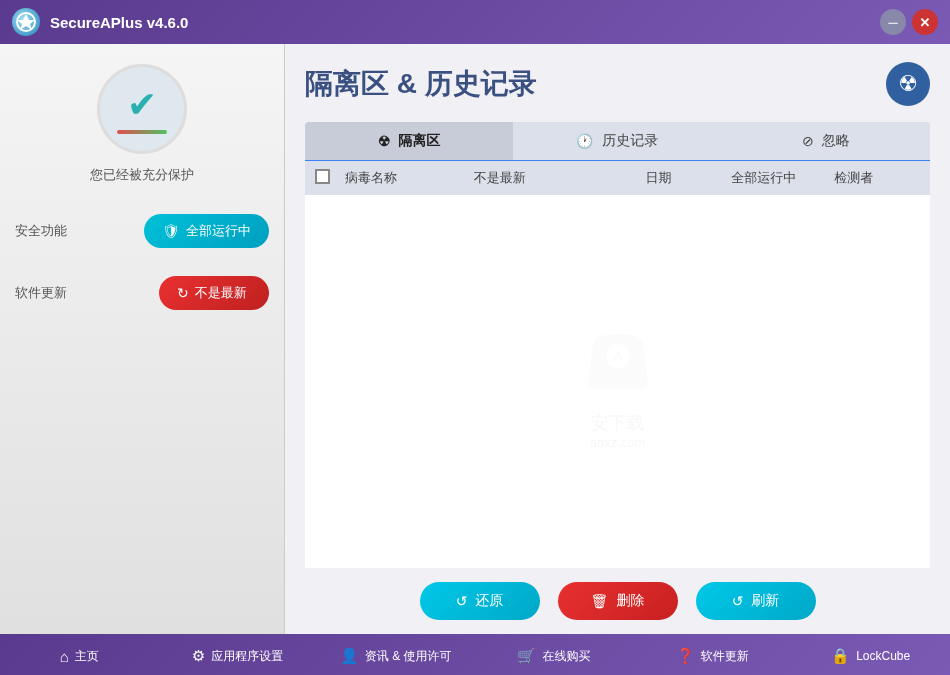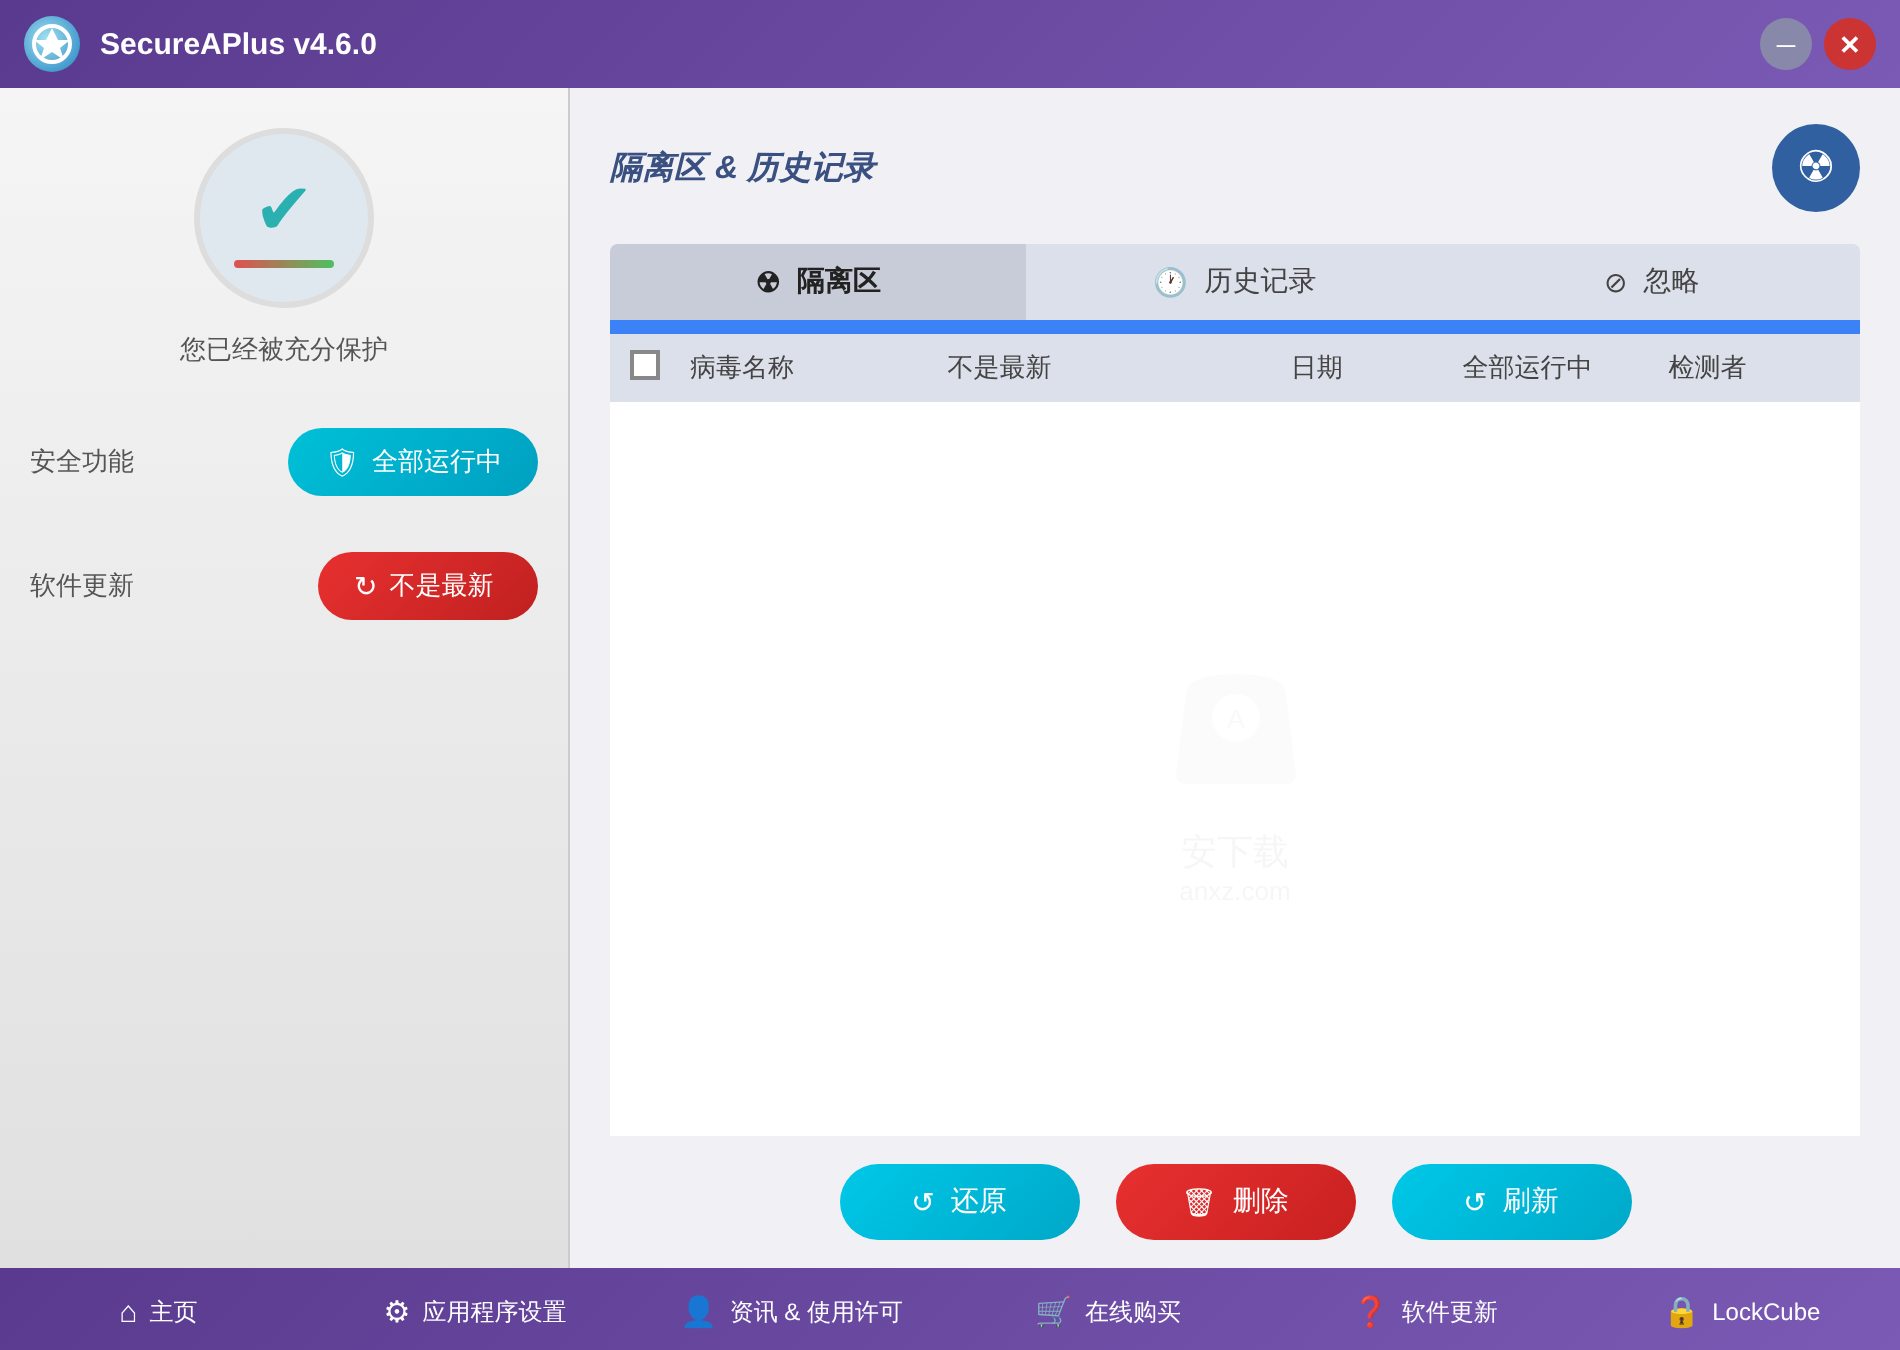--- a/index.html
+++ b/index.html
@@ -114,24 +114,23 @@
       flex-direction: column;
       padding: 18px 20px 0 20px;
     }
     .page-header {
       display: flex;
       align-items: center;
       justify-content: space-between;
       margin-bottom: 16px;
     }
     .page-title {
-      font-size: 16px;
+      font-size: 28px;
       color: #3a5080;
       font-weight: 600;
-      font-style: italic;
     }
     .biohazard-btn {
       width: 44px; height: 44px;
       background: #3060a0;
       border-radius: 50%;
       display: flex; align-items: center; justify-content: center;
       font-size: 22px; color: white;
       cursor: pointer; border: none;
     }
 
@@ -156,21 +155,21 @@
     .tab.active {
       background: #c8ccd8;
       font-weight: 600;
       color: #222;
     }
 
     
     .table-header {
       display: flex;
       background: #dce0ea;
-      border-top: 7px solid #3b82f6;
+      border-top: 1px solid #3b82f6;
       padding: 8px 10px;
       font-size: 13px;
       color: #444;
       font-weight: 500;
     }
     .col-check { width: 30px; }
     .col-virus { flex: 1.5; }
     .col-file { flex: 2; }
     .col-date { flex: 1; }
     .col-action { flex: 1.2; }

